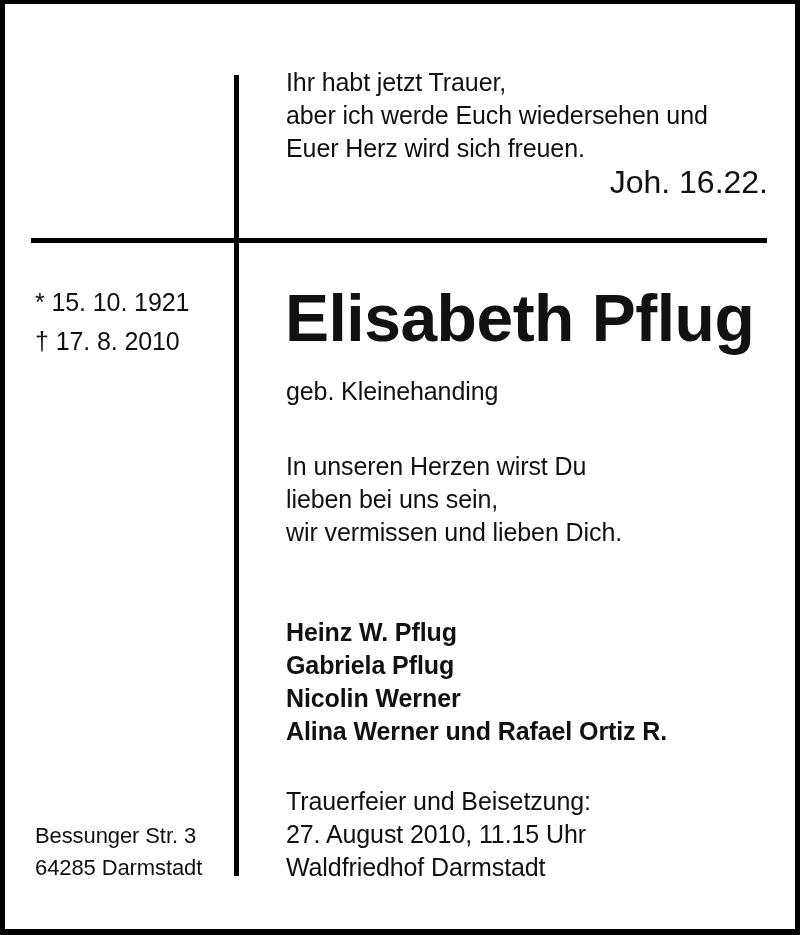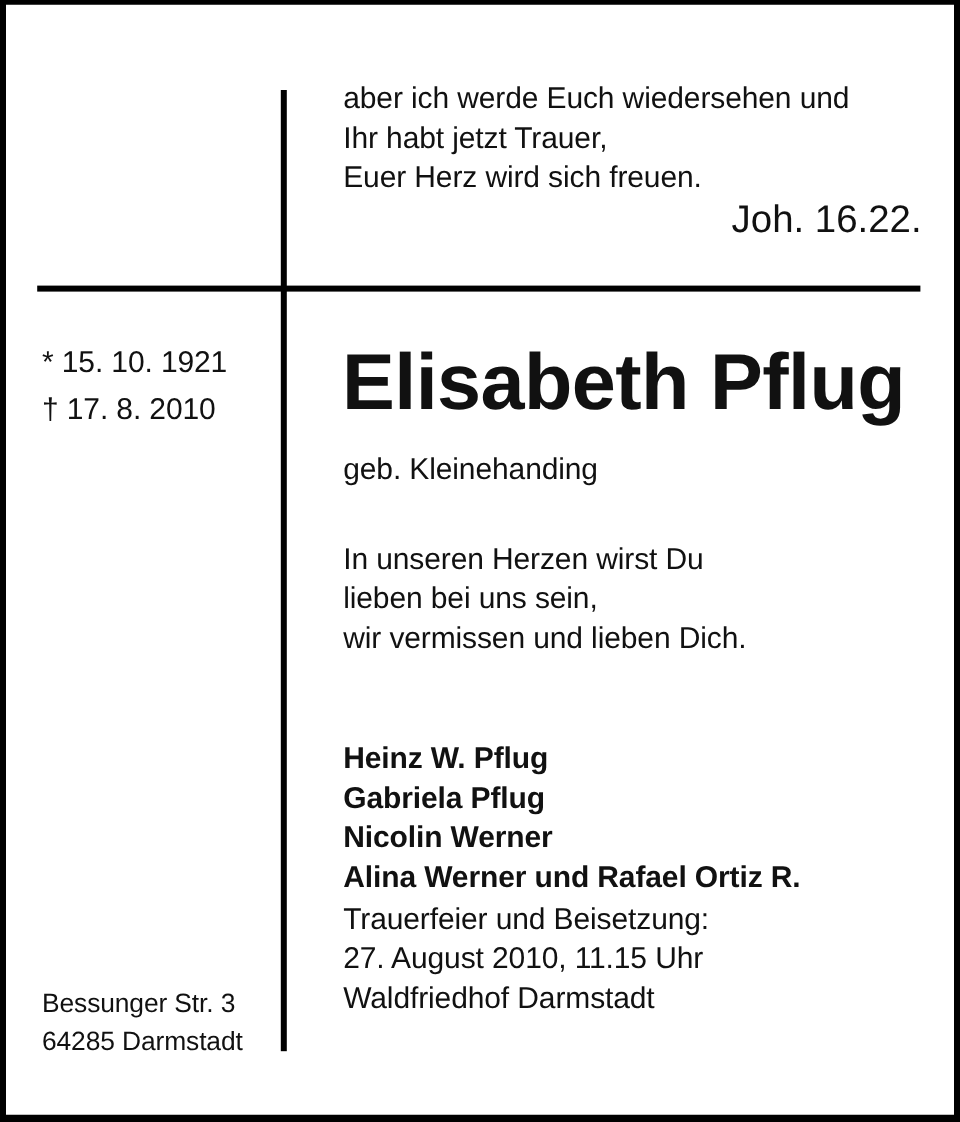--- a/index.html
+++ b/index.html
@@ -13,34 +13,34 @@
     .vline { position: absolute; left: 234px; top: 75px; width: 5px; height: 801px; background: #000; }
     .hline { position: absolute; left: 31px; top: 238px; width: 736px; height: 5px; background: #000; }
     .text { position: absolute; font-size: 25px; line-height: 33px; white-space: nowrap; letter-spacing: -0.1px; }
     .quote { left: 286px; top: 66px; }
     .quote-ref { position: absolute; right: 32px; top: 166px; font-size: 32px; line-height: 33px; white-space: nowrap; }
     .dates { left: 35px; top: 283px; font-size: 25px; line-height: 39px; }
     .name { position: absolute; left: 285px; top: 278px; font-size: 66px; font-weight: bold; line-height: 80px; letter-spacing: -0.5px; white-space: nowrap; }
     .maiden { left: 286px; top: 375px; }
     .memorial { left: 286px; top: 450px; }
     .family { left: 286px; top: 616px; font-weight: bold; }
-    .funeral { left: 286px; top: 750px; }
+    .funeral { left: 286px; top: 785px; }
     .address { left: 35px; top: 820px; font-size: 22px; line-height: 32px; }
     .line { display: block; }
   </style>
 </head>
 <body>
 
 <div class="frame"></div>
 <div class="vline"></div>
 <div class="hline"></div>
 
 <div class="text quote">
+  <span class="line">Ihr habt jetzt Trauer,</span>
   <span class="line">aber ich werde Euch wiedersehen und</span>
-  <span class="line">Ihr habt jetzt Trauer,</span>
   <span class="line">Euer Herz wird sich freuen.</span>
 </div>
 <div class="quote-ref">Joh. 16.22.</div>
 
 <div class="text dates">
   <span class="line">* 15. 10. 1921</span>
   <span class="line">† 17. 8. 2010</span>
 </div>
 
 <div class="name">Elisabeth Pflug</div>

